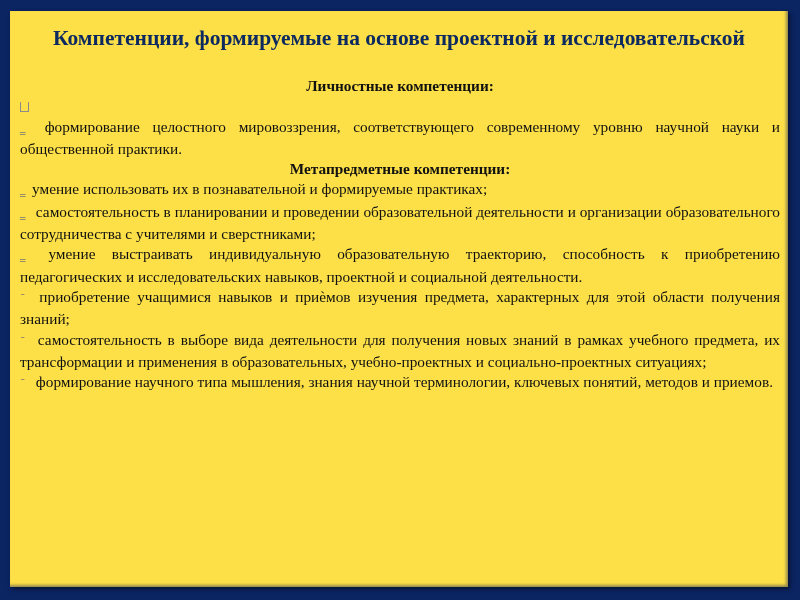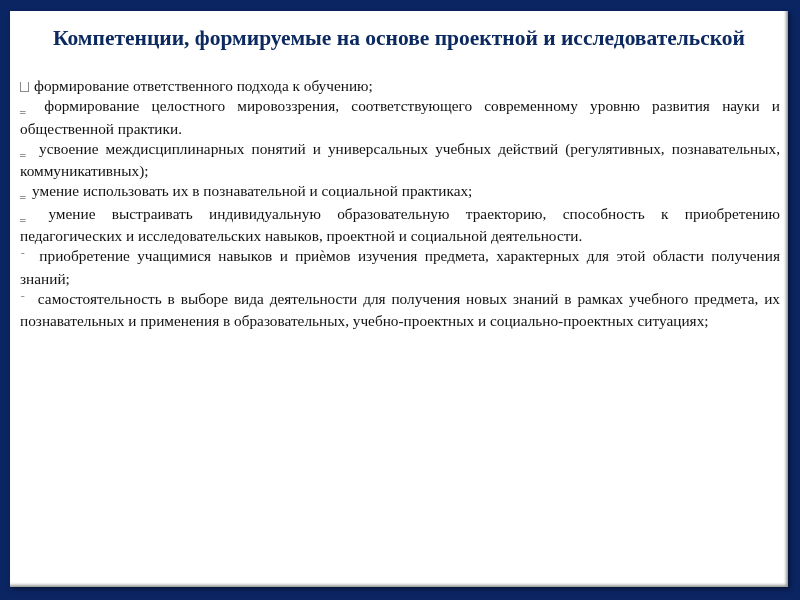--- a/index.html
+++ b/index.html
@@ -6,21 +6,21 @@
   body {
     width: 800px; height: 600px; overflow: hidden;
     background: #0b2462;
     position: relative;
     font-family: "Liberation Serif", "DejaVu Serif", serif;
   }
   .panel {
     position: absolute;
     left: 10px; top: 11px;
     width: 778px; height: 576px;
-    background: #ffffff;
+    background: #fde047;
     box-shadow: -2px -2px 3px rgba(80,80,80,0.6) inset, 2px 2px 4px rgba(0,0,0,0.5);
     box-sizing: border-box;
   }
   .title {
     position: absolute;
     left: 0; right: 0; top: 14px;
     text-align: center;
     color: #0d2a60;
     font-weight: bold;
     font-size: 21.5px;
@@ -62,37 +62,42 @@
 </head>
 <body>
 
 <div class="panel">
   <h1 class="title">
     <span>Компетенции, формируемые на основе проектной и исследовательской</span><br>
   </h1>
 
   <div class="content">
 
+    <p class="section-head">Личностные компетенции:</p>
     <p class="item">
-      <span class="bullet box"></span><span>формирование ответственного подхода к обучению;</span>
+      <span class="bullet box"></span>
     </p>
     <p class="item">
-      <span class="bullet">‗</span> <span>формирование целостного мировоззрения, соответствующего современному уровню развития науки и общественной практики.</span>
+      <span class="bullet">‗</span> <span>формирование целостного мировоззрения, соответствующего современному уровню научной науки и общественной практики.</span>
     </p>
 
+    <p class="section-head">Метапредметные компетенции:</p>
     <p class="item">
-      <span class="bullet">‗</span> <span>усвоение междисциплинарных понятий и универсальных учебных действий (регулятивных, познавательных, коммуникативных);</span>
+      <span class="bullet">‗</span><span>умение использовать их в познавательной и формируемые практиках;</span>
     </p>
     <p class="item">
-      <span class="bullet">‗</span><span>умение использовать их в познавательной и социальной практиках;</span>
+      <span class="bullet">‗</span> <span>самостоятельность в планировании и проведении образовательной деятельности и организации образовательного сотрудничества с учителями и сверстниками;</span>
     </p>
     <p class="item">
       <span class="bullet">‗</span> <span>умение выстраивать индивидуальную образовательную траекторию, способность к приобретению педагогических и исследовательских навыков, проектной и социальной деятельности.</span>
     </p>
 
     <p class="item">
       <span class="bullet">¯</span> <span>приобретение учащимися навыков и приѐмов изучения предмета, характерных для этой области получения знаний;</span>
     </p>
     <p class="item">
-      <span class="bullet">¯</span> <span>самостоятельность в выборе вида деятельности для получения новых знаний в рамках учебного предмета, их познавательных и применения в образовательных, учебно-проектных и социально-проектных ситуациях;</span>
+      <span class="bullet">¯</span> <span>самостоятельность в выборе вида деятельности для получения новых знаний в рамках учебного предмета, их трансформации и применения в образовательных, учебно-проектных и социально-проектных ситуациях;</span>
+    </p>
+    <p class="item">
+      <span class="bullet">¯</span> <span>формирование научного типа мышления, знания научной терминологии, ключевых понятий, методов и приемов.</span>
     </p>
   </div>
 </div>
 
 </body></html>

